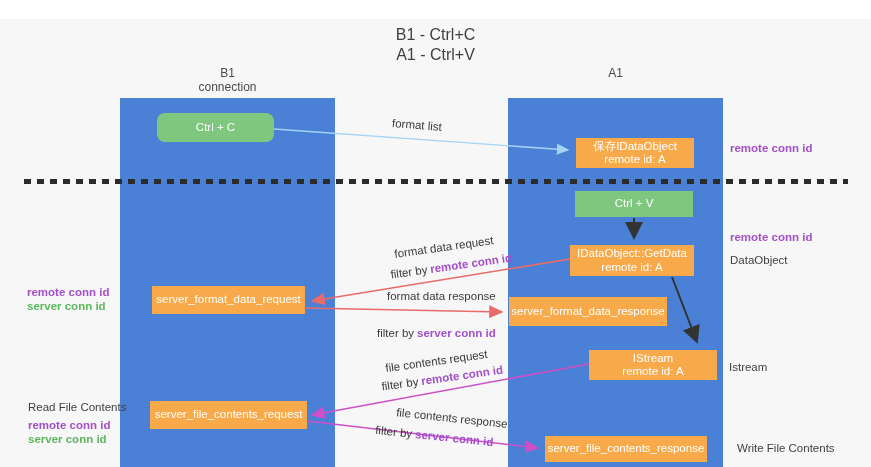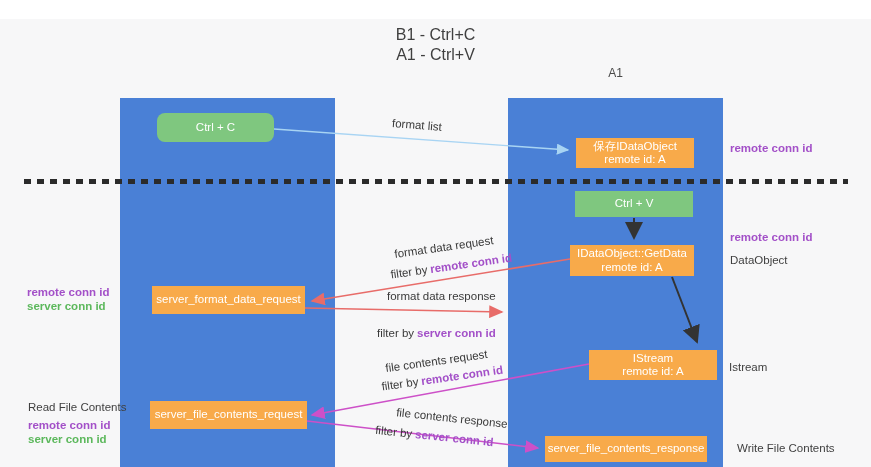--- a/index.html
+++ b/index.html
@@ -68,20 +68,24 @@
 </head>
 <body>
 
 <div class="canvas">
 
   <div class="title">
     <div>B1 - Ctrl+C</div>
     <div>A1 - Ctrl+V</div>
   </div>
 
+  <div class="lane-header left">
+    <div>B1</div>
+    <div>connection</div>
+  </div>
   <div class="lane-header right">
     <div>A1</div>
   </div>
 
   <div class="lane left"></div>
   <div class="lane right"></div>
 
   <div class="divider"></div>
 
   <svg class="arrow-layer" viewBox="0 0 871 467">
@@ -123,20 +127,23 @@
 
   <div class="node orange n-getdata">
     <div>IDataObject::GetData</div>
     <div>remote id: A</div>
   </div>
 
   <div class="node orange n-freq">
     <div>server_format_data_request</div>
   </div>
 
+  <div class="node orange n-fresp">
+    <div>server_format_data_response</div>
+  </div>
 
   <div class="node orange n-istream">
     <div>IStream</div>
     <div>remote id: A</div>
   </div>
 
   <div class="node orange n-cresp">
     <div>server_file_contents_response</div>
   </div>
 

